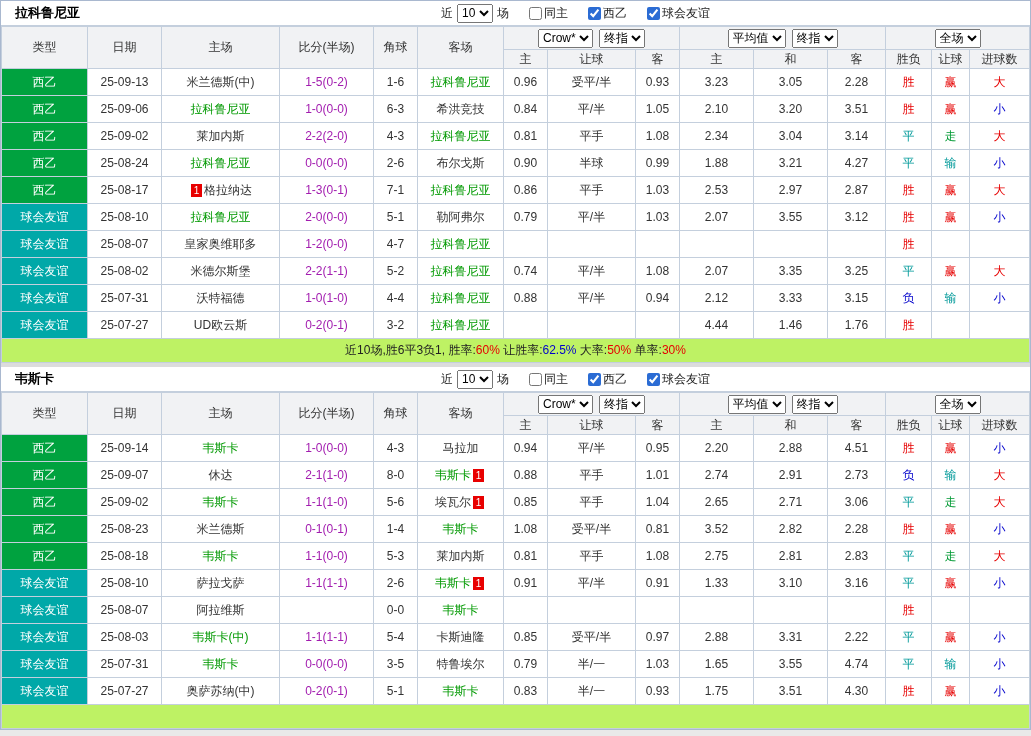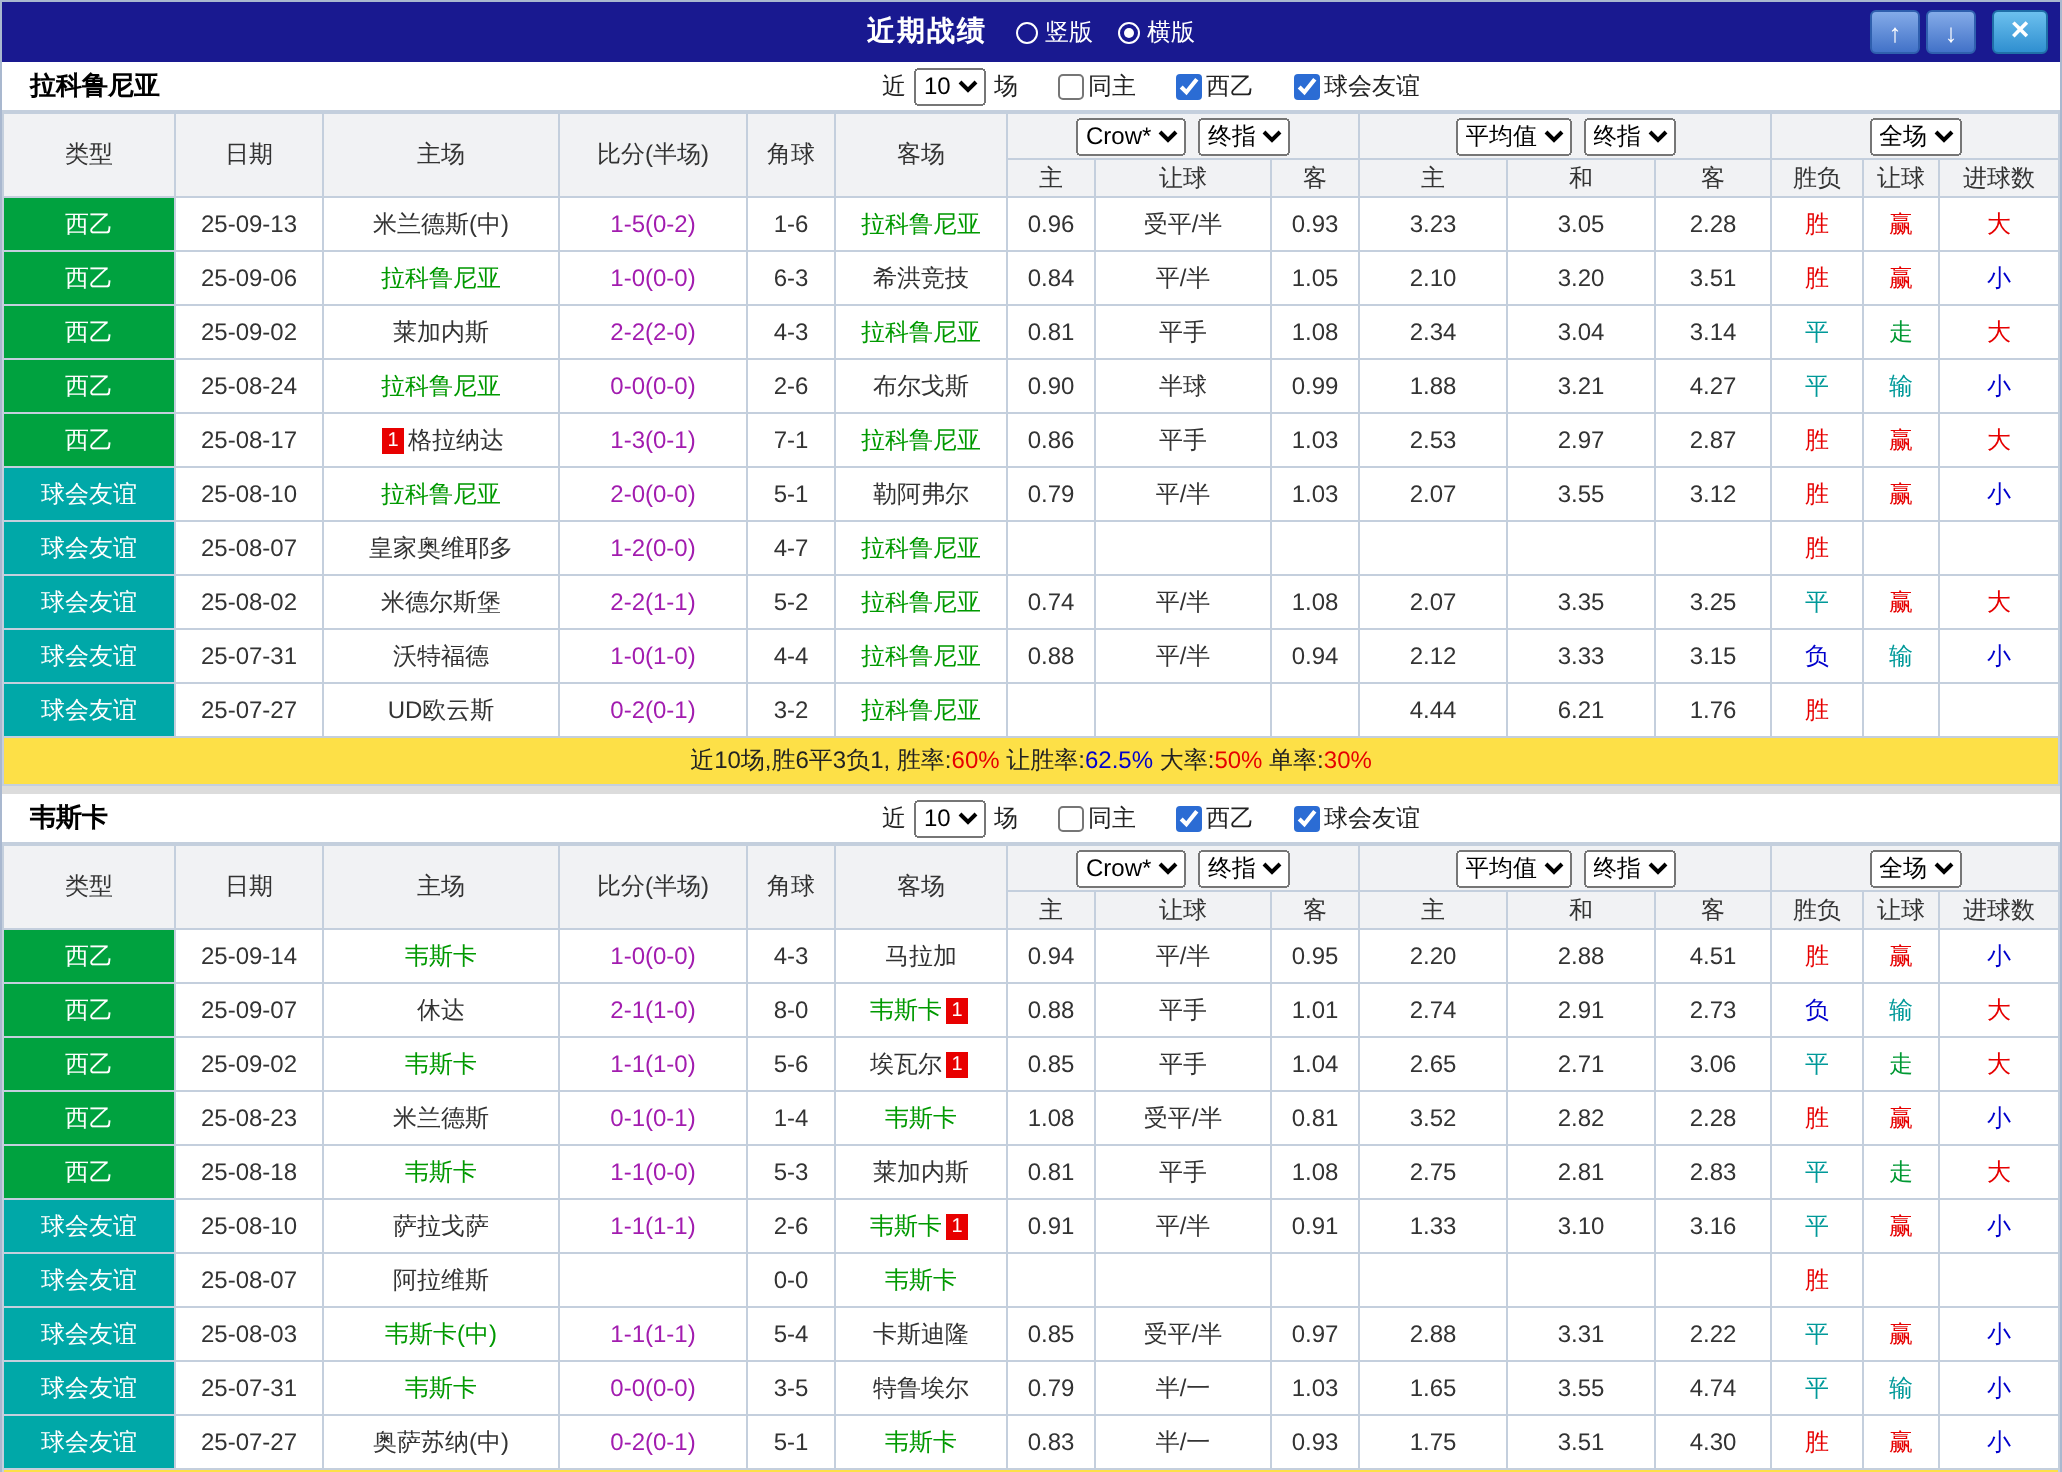--- a/index.html
+++ b/index.html
@@ -67,53 +67,29 @@
     display:flex; align-items:center; justify-content:center;
     width:100%; height:26px; color:#fff; font-size:12px;
   }
   td.score { color:#a21caf; }
   .focus { color:#009900; }
   .redcard {
     display:inline-block; width:11px; height:13px; line-height:13px;
     background:#e80000; color:#fff; font-size:10px; text-align:center;
     margin:0 2px; vertical-align:middle;
   }
-  tfoot td.summary { height:24px; background:#fde047; font-size:12px; }
+  tfoot td.summary { height:24px; background:#bef264; font-size:12px; }
 
   .gap { height:4px; background:#dcdcdc; }
 </style>
 </head>
 <body>
 
 <div class="wrap">
 
-  <div class="titlebar">
-    <span class="title">近期战绩</span>
-    <div class="radio-group">
-      <label class="radio">
-        <span class="rdot"></span>
-        <span>竖版</span>
-      </label>
-      <label class="radio">
-        <span class="rdot selected"></span>
-        <span>横版</span>
-      </label>
-    </div>
-    <div class="titlebar-buttons">
-      <button class="tb-btn">
-          <span>↑</span>
-        </button>
-      <button class="tb-btn">
-          <span>↓</span>
-        </button>
-      <button class="tb-btn close">
-          <span>×</span>
-        </button>
-    </div>
-  </div>
 
   <div class="section">
     <div class="filterbar">
       <span class="team-name">拉科鲁尼亚</span>
       <div class="filter-controls">
         <span>近</span>
         <select class="rounds"><option>10</option></select>
         <span>场</span>
         <label>
             <input type="checkbox" style="">
@@ -363,21 +339,21 @@
             </td>
             <td>25-07-27</td>
             <td><span>UD欧云斯</span></td>
             <td class="score">0-2(0-1)</td>
             <td>3-2</td>
             <td><span class="focus">拉科鲁尼亚</span></td>
             <td></td>
             <td></td>
             <td></td>
             <td>4.44</td>
-            <td>6.21</td>
+            <td>1.46</td>
             <td>1.76</td>
             <td style="color: rgb(230, 0, 0);">胜</td>
             <td></td>
             <td></td>
           </tr>
         </tbody>
       <tfoot>
         <tr>
             <td colspan="15" class="summary"><span style="color: rgb(34, 34, 34);">近10场,胜6平3负1, 胜率:</span><span style="color: rgb(230, 0, 0);">60%</span><span style="color: rgb(34, 34, 34);"> 让胜率:</span><span style="color: rgb(0, 0, 204);">62.5%</span><span style="color: rgb(34, 34, 34);"> 大率:</span><span style="color: rgb(230, 0, 0);">50%</span><span style="color: rgb(34, 34, 34);"> 单率:</span><span style="color: rgb(230, 0, 0);">30%</span></td>
           </tr>

